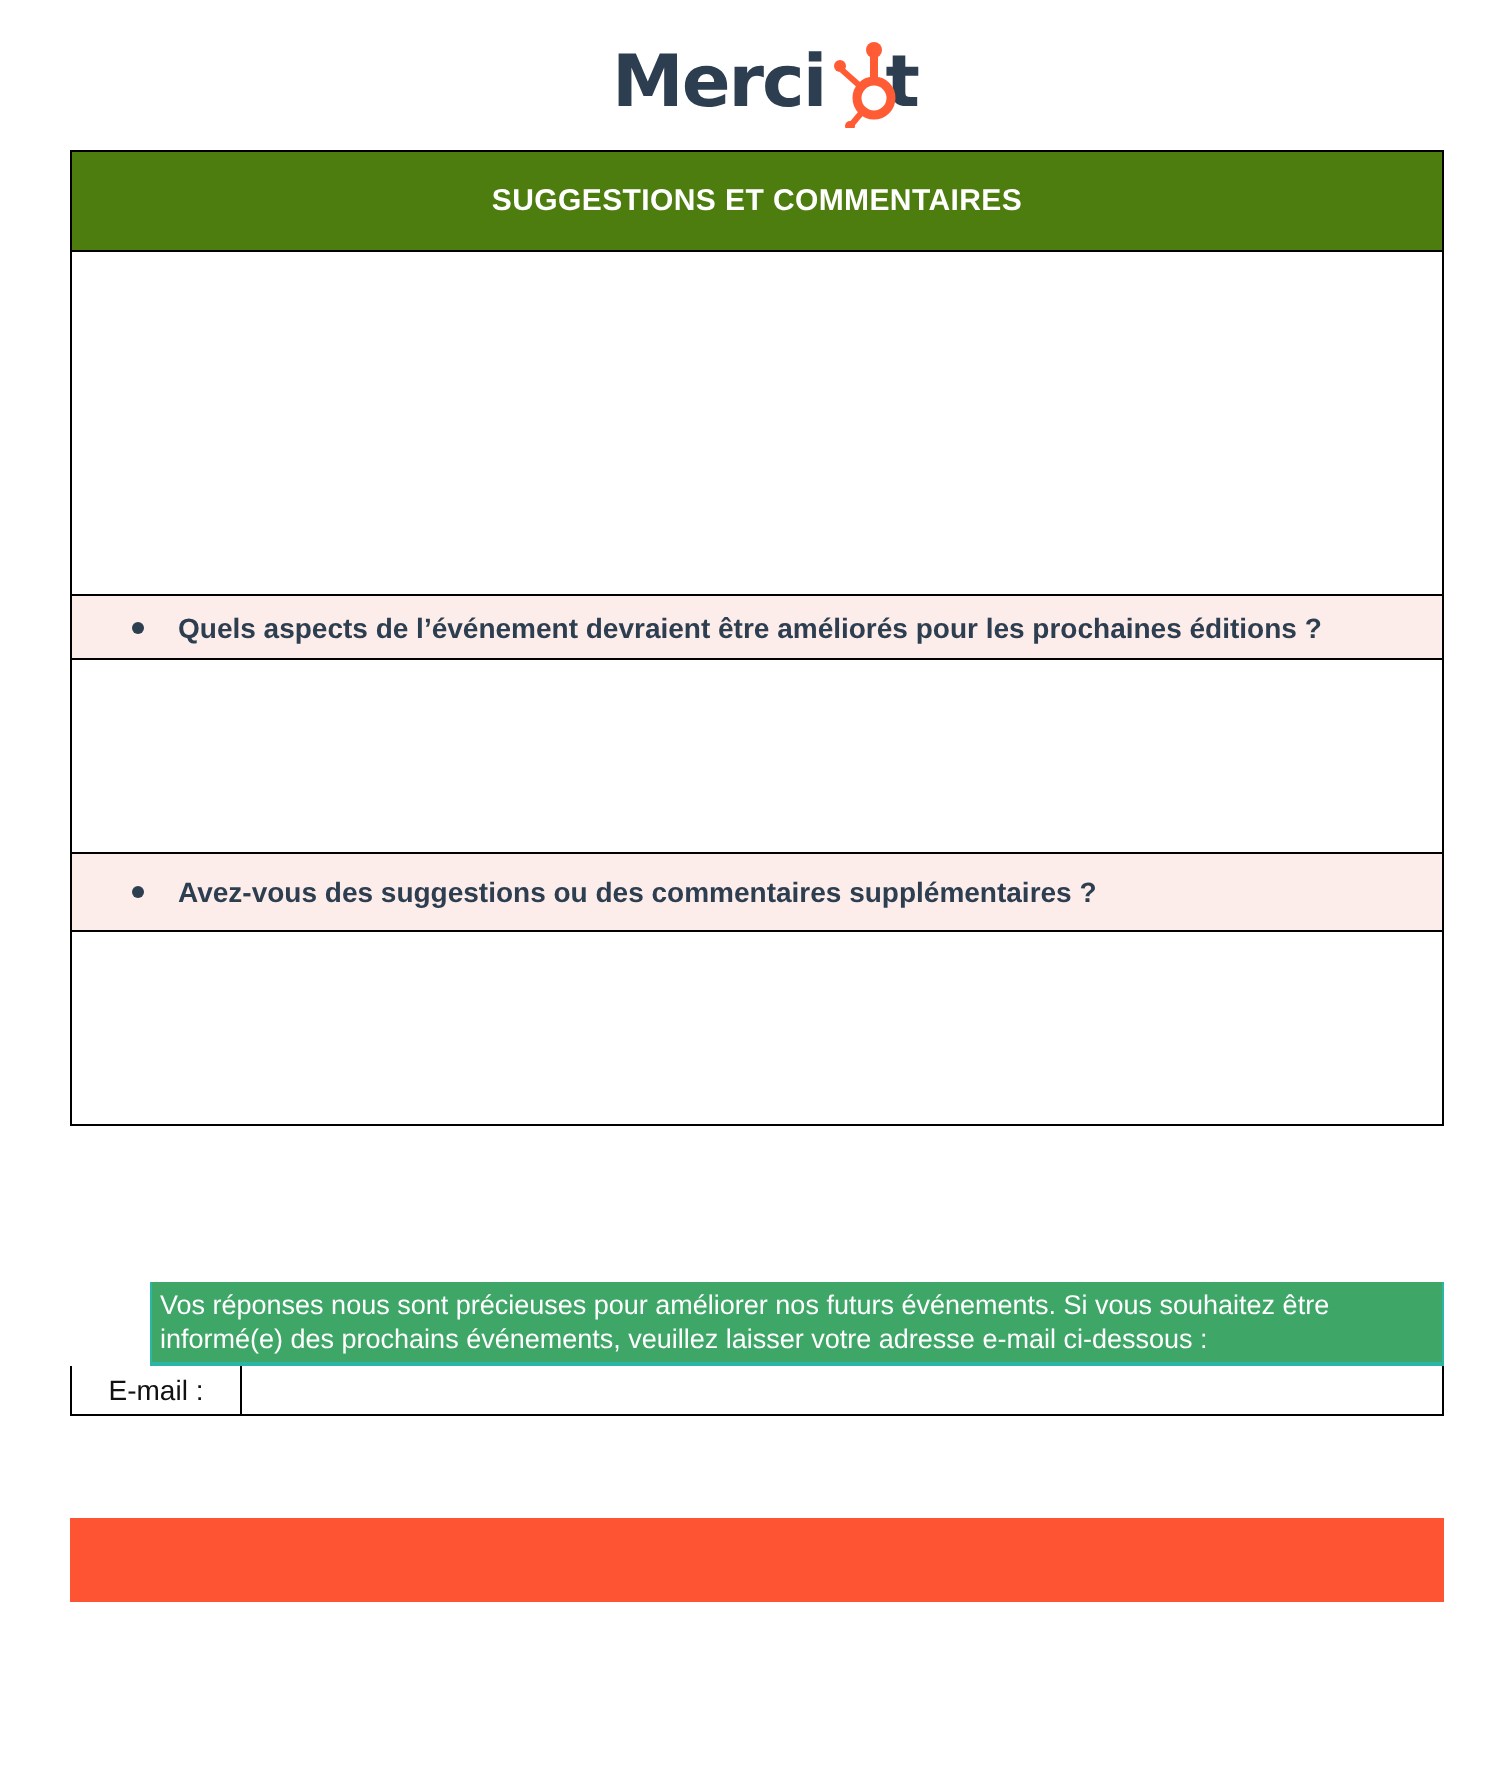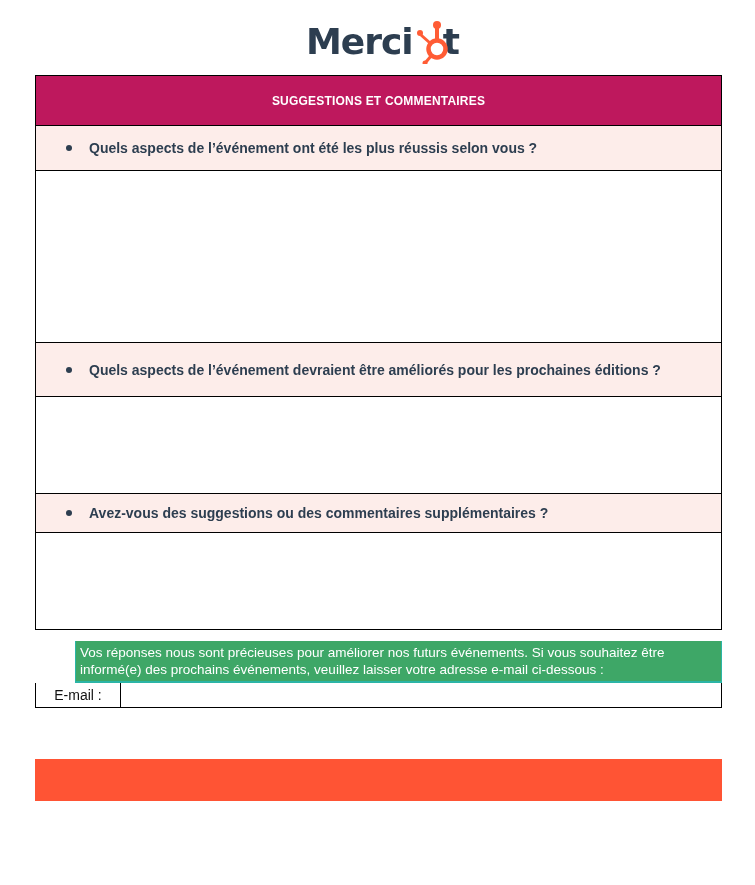--- a/index.html
+++ b/index.html
@@ -2,27 +2,27 @@
 <html><head>
 <meta charset="utf-8">
 <style>
   html, body { margin: 0; padding: 0; background: #ffffff; }
   body { width: 755px; height: 885px; position: relative; font-family: "Liberation Sans", sans-serif; color: #2d3e50; }
   .logo { position: absolute; left: 306px; top: 18px; width: 160px; height: 48px; }
   .logo-text { position: absolute; left: 0; top: 2px; font-family: "DejaVu Sans", sans-serif; font-weight: bold; font-size: 36px; letter-spacing: -1px; color: #2d3e50; line-height: 44px; }
   .logo-sprocket { position: absolute; left: 111px; top: 0; width: 45px; height: 46px; }
 
   .form-table { position: absolute; left: 35px; top: 75px; width: 687px; border: 1px solid #000; box-sizing: border-box; }
-  .header { height: 49px; background: #be185d; color: #ffffff; font-weight: bold; font-size: 12px; display: flex; align-items: center; justify-content: center; border-bottom: 1px solid #000; letter-spacing: 0.2px; }
+  .header { height: 49px; background: #4d7c0f; color: #ffffff; font-weight: bold; font-size: 15px; display: flex; align-items: center; justify-content: center; border-bottom: 1px solid #000; letter-spacing: 0.2px; }
   .question { background: #fdedea; border-bottom: 1px solid #000; display: flex; align-items: center; font-weight: bold; font-size: 14px; color: #2d3e50; box-sizing: border-box; }
   .bullet { width: 6px; height: 6px; border-radius: 50%; background: #2d3e50; margin-left: 30px; margin-right: 17px; flex-shrink: 0; }
   .answer { border-bottom: 1px solid #000; background: #fff; box-sizing: border-box; }
   .answer.last { border-bottom: none; }
   .q1 { height: 45px; } .a1 { height: 172px; }
-  .q2 { height: 54px; } .a2 { height: 97px; }
+  .q2 { height: 32px; } .a2 { height: 97px; }
   .q3 { height: 39px; } .a3 { height: 96px; }
 
   .thanks { position: absolute; left: 35px; top: 641px; width: 687px; box-sizing: border-box; }
   .thanks-title { height: 27px; background: #3ea767; border: 1px solid #2bb5a6; border-bottom: 1px solid #2bb5a6; color: #fff; font-weight: bold; font-size: 15px; display: flex; align-items: center; justify-content: center; box-sizing: border-box; }
   .thanks-body { background: #3ea767; color: #fff; font-size: 13.5px; line-height: 17px; padding: 3px 4px 3px 4px; border-left: 1px solid #2bb5a6; border-right: 1px solid #2bb5a6; border-bottom: 2px solid #2bb5a6; box-sizing: border-box; height: 42px; margin-left: 40px; }
   .email-row { display: flex; height: 25px; border: 1px solid #000; border-top: none; box-sizing: border-box; }
   .email-label { width: 85px; border-right: 1px solid #000; font-size: 14px; color: #111; display: flex; align-items: center; justify-content: center; box-sizing: border-box; }
   .email-input { flex: 1; border: none; outline: none; font-size: 14px; padding: 0 6px; background: transparent; }
 
   .footer-bar { position: absolute; left: 35px; top: 759px; width: 687px; height: 42px; background: #ff5434; }
@@ -39,24 +39,20 @@
     <line x1="13" y1="25" x2="4" y2="17" stroke="#ff5c35" stroke-width="3"></line>
     <circle cx="3" cy="15" r="3" fill="#ff5c35"></circle>
     <line x1="14" y1="38" x2="9" y2="44" stroke="#ff5c35" stroke-width="3"></line>
     <circle cx="8" cy="45" r="2.5" fill="#ff5c35"></circle>
   </svg>
 </div>
 
 <div class="form-table">
   <div class="header">SUGGESTIONS ET COMMENTAIRES</div>
 
-  <div class="question q1">
-    <span class="bullet"></span>
-    <span>Quels aspects de l’événement ont été les plus réussis selon vous ?</span>
-  </div>
   <div class="answer a1"></div>
 
   <div class="question q2">
     <span class="bullet"></span>
     <span>Quels aspects de l’événement devraient être améliorés pour les prochaines éditions ?</span>
   </div>
   <div class="answer a2"></div>
 
   <div class="question q3">
     <span class="bullet"></span>

